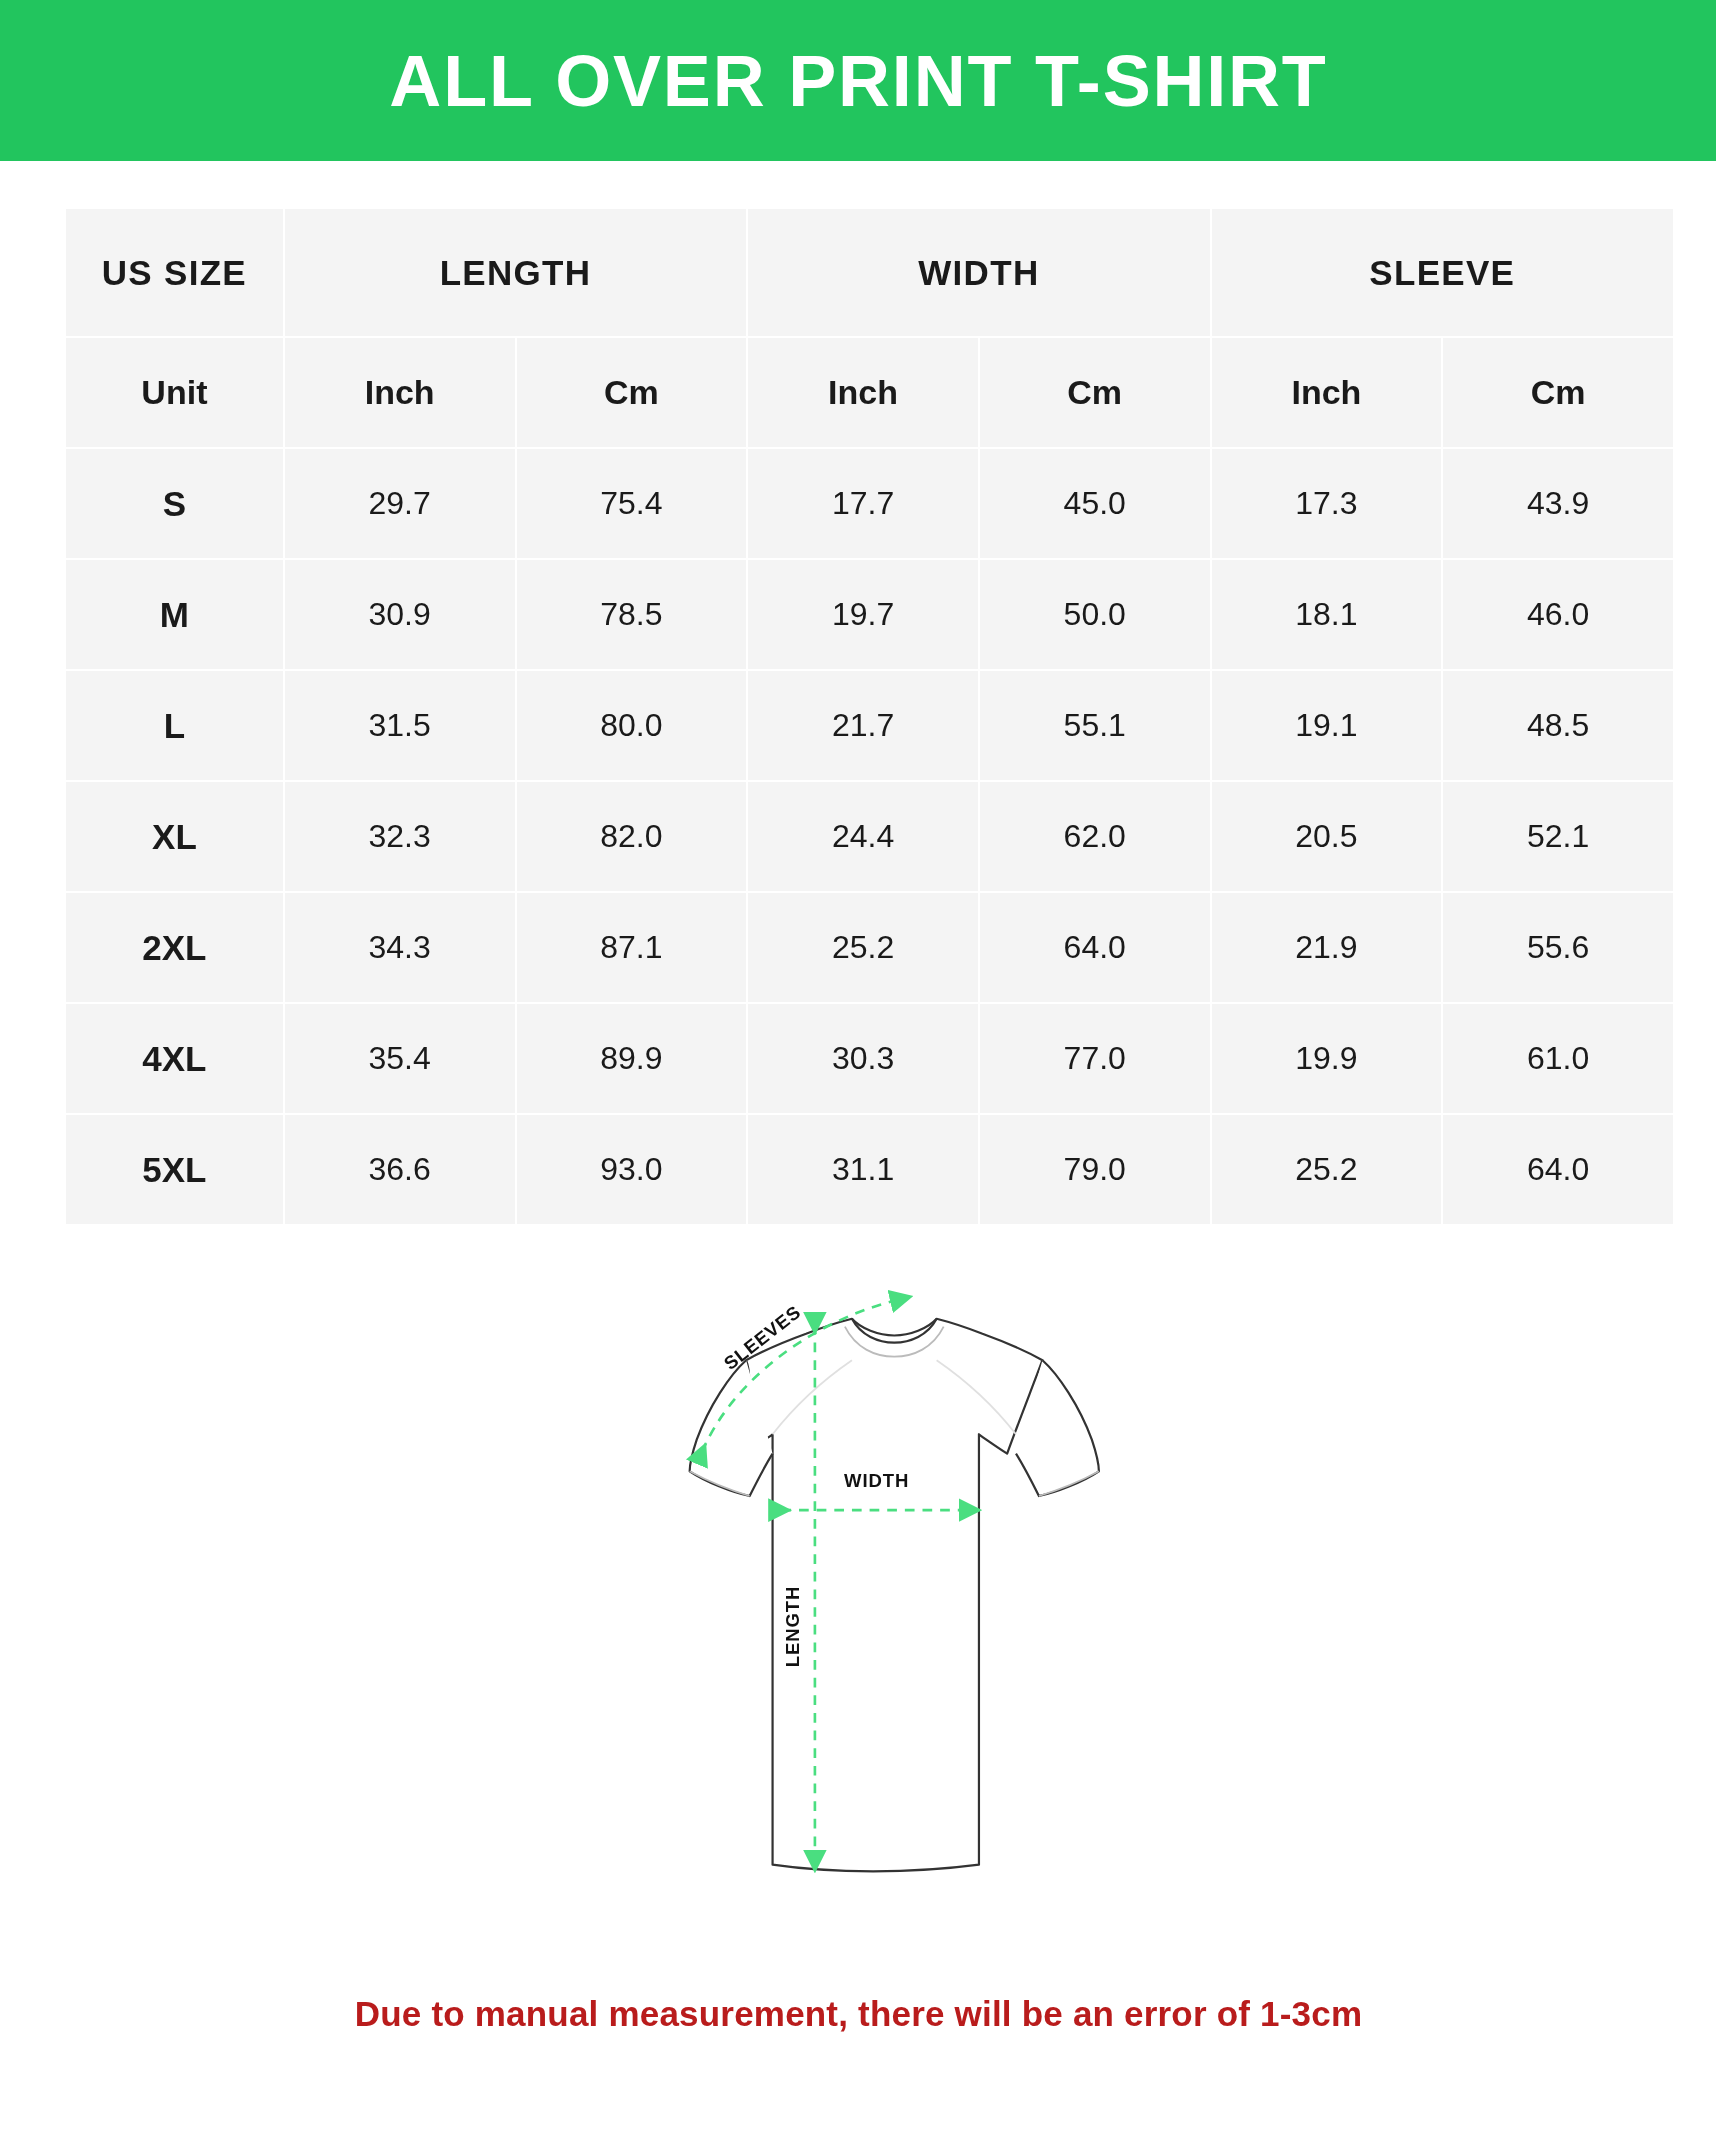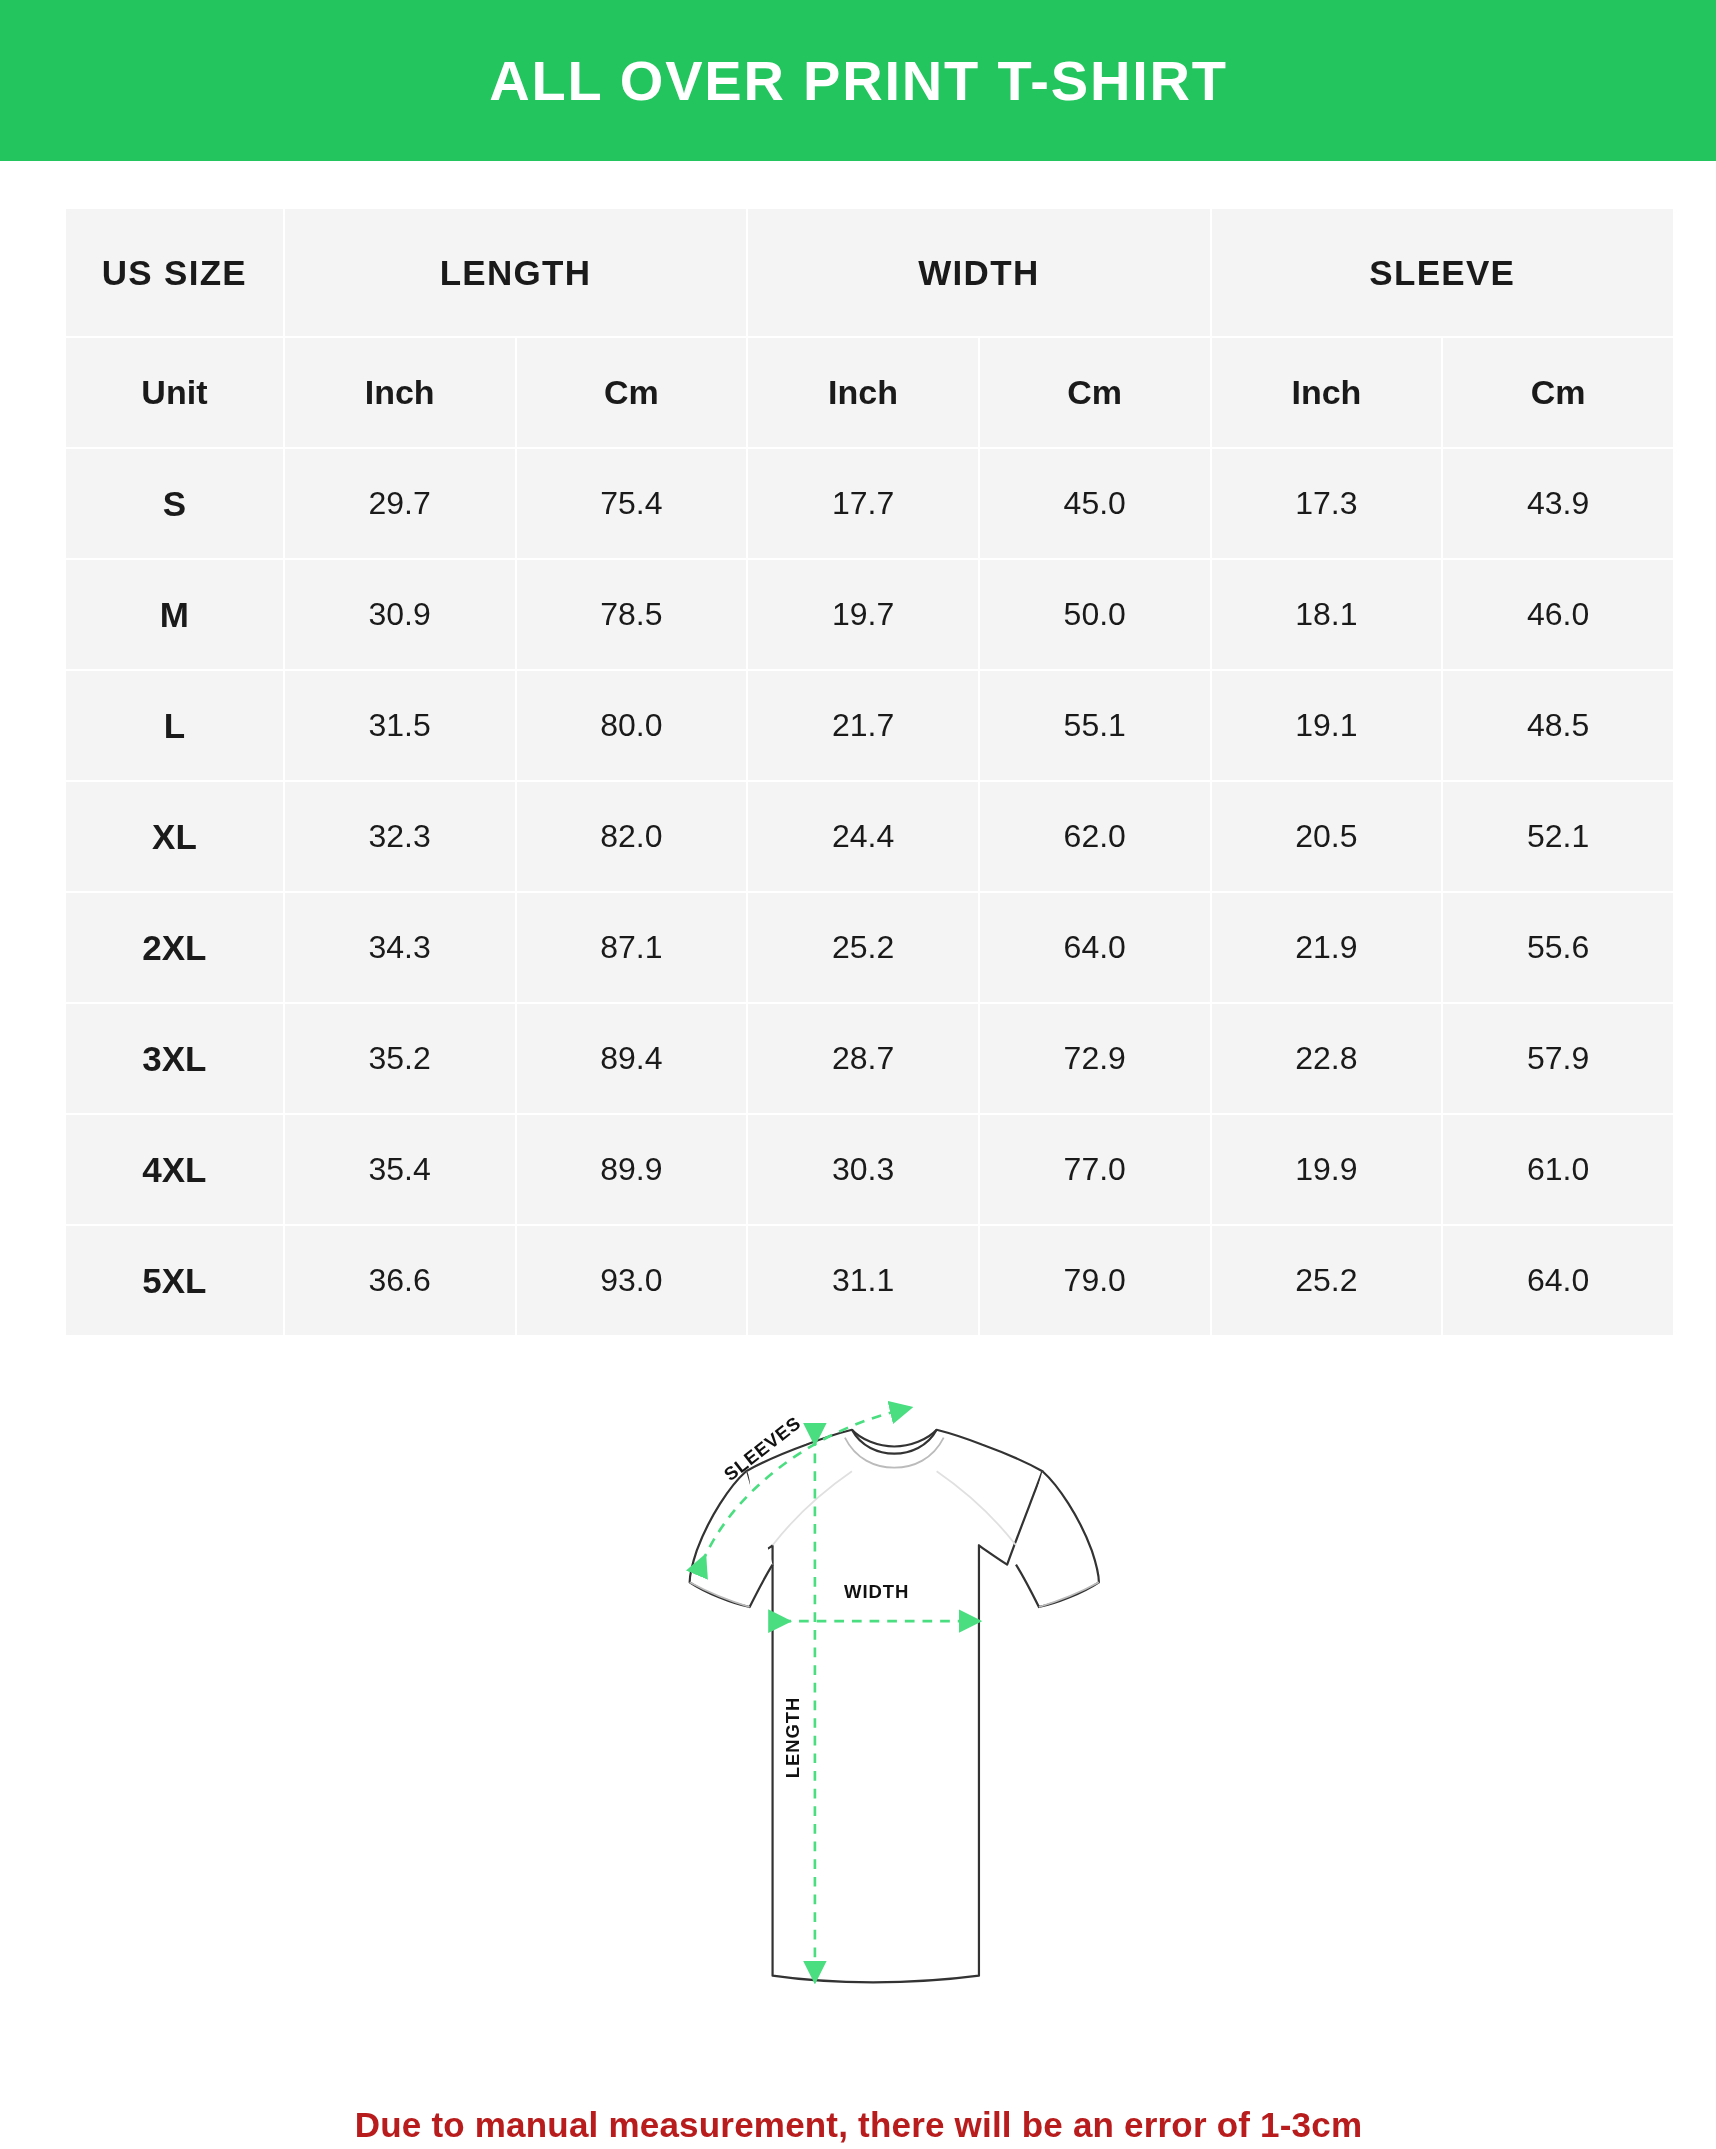--- a/index.html
+++ b/index.html
@@ -20,21 +20,21 @@
     width: 100%;
     height: 161px;
     background: #22c55e;
     display: flex;
     align-items: center;
     justify-content: center;
     box-sizing: border-box;
   }
   .header-title {
     color: #ffffff;
-    font-size: 56px;
+    font-size: 72px;
     font-weight: bold;
     letter-spacing: 1.8px;
     text-align: center;
     line-height: 1;
     white-space: nowrap;
   }
 
   
   .table-wrap {
     padding: 46px 42px 0 64px;
@@ -178,29 +178,20 @@
         <td>52.1</td>
       </tr>
       <tr class="data-row">
         <td class="size-cell">2XL</td>
         <td>34.3</td>
         <td>87.1</td>
         <td>25.2</td>
         <td>64.0</td>
         <td>21.9</td>
         <td>55.6</td>
-      </tr>
-      <tr class="data-row">
-        <td class="size-cell">3XL</td>
-        <td>35.2</td>
-        <td>89.4</td>
-        <td>28.7</td>
-        <td>72.9</td>
-        <td>22.8</td>
-        <td>57.9</td>
       </tr>
       <tr class="data-row">
         <td class="size-cell">4XL</td>
         <td>35.4</td>
         <td>89.9</td>
         <td>30.3</td>
         <td>77.0</td>
         <td>19.9</td>
         <td>61.0</td>
       </tr>

